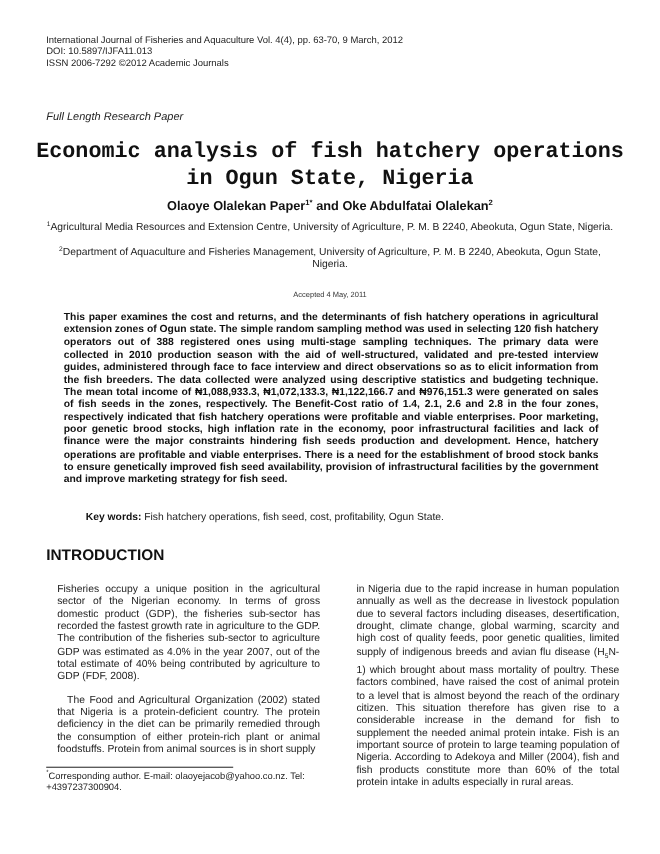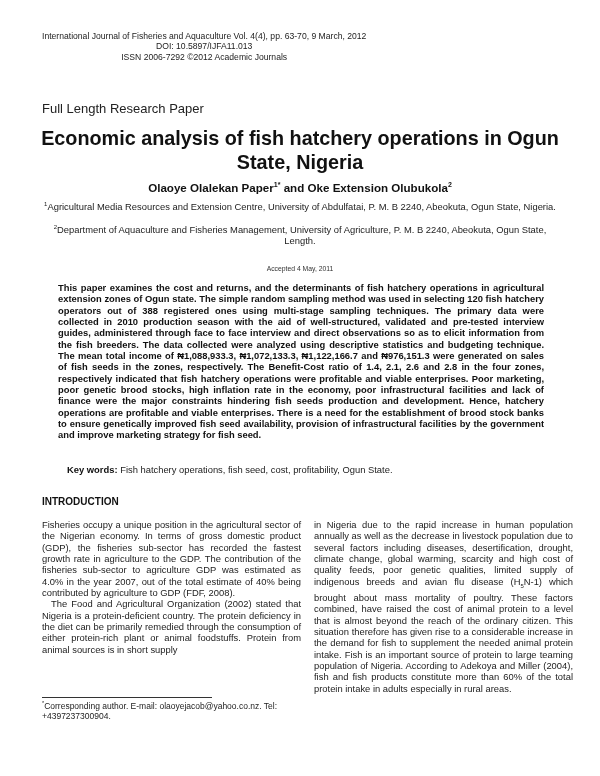--- a/index.html
+++ b/index.html
@@ -1,36 +1,36 @@
 <!DOCTYPE html>
 <html><head>
 <meta charset="utf-8">
 <style>
   html, body { margin: 0; padding: 0; background: #ffffff; }
   body { width: 600px; height: 776px; position: relative; overflow: hidden;
          font-family: "Liberation Sans", sans-serif; color: #1a1a1a; }
   .abs { position: absolute; }
   .header { left: 42px; top: 31px; font-size: 8.6px; line-height: 10.3px; color: #222; }
-  .header div { white-space: nowrap; text-align: center; }
-  .paper-type { left: 42px; top: 101px; font-size: 13px; color: #222; }
+  .header div { white-space: nowrap; }
+  .paper-type { left: 42px; top: 101px; font-size: 10px; font-style: italic; color: #222; }
   .title { left: 30px; width: 540px; top: 126px; text-align: center; font-size: 19.8px;
-           font-weight: bold; line-height: 24px; color: #111; }
+           font-weight: bold; line-height: 24px; color: #111; font-family: Liberation Mono, monospace; }
   .authors { left: 30px; width: 540px; top: 181px; text-align: center; font-size: 11.6px;
              font-weight: bold; color: #111; }
   .authors sup { font-size: 7px; }
   .affil { left: 38px; width: 524px; text-align: center; font-size: 9.4px; line-height: 11.2px; color: #222; }
   .affil sup { font-size: 6px; }
   .accepted { left: 30px; width: 540px; top: 265px; text-align: center; font-size: 6.8px; color: #333; }
   .abstract { left: 58px; width: 486px; top: 282px; font-size: 9.4px; font-weight: bold;
               line-height: 11.35px; text-align: justify; color: #111; }
-  .keywords { left: 47px; top: 464px; font-size: 9.4px; color: #222; white-space: nowrap; padding-left: 20px; }
+  .keywords { left: 58px; top: 464px; font-size: 9.4px; color: #222; white-space: nowrap; padding-left: 20px; }
   .keywords b { color: #111; }
-  .section { left: 42px; top: 496px; font-size: 10px; font-weight: bold; color: #111; }
+  .section { left: 42px; top: 496px; font-size: 14px; font-weight: bold; color: #111; }
   .col { width: 259px; font-size: 9.4px; line-height: 11.35px; text-align: justify; color: #222; }
-  .col p { margin: 0; }
+  .col p { margin: 10px; }
   .col p.indent { text-indent: 9px; }
   .col-left { left: 42px; top: 519px; }
   .col-right { left: 314px; top: 519px; }
   .foot-rule { left: 42px; top: 697px; width: 170px; height: 0; border-top: 1px solid #333; }
   .footnote { left: 42px; top: 698px; width: 262px; font-size: 8.5px; line-height: 10.4px; color: #222; }
   .footnote sup { font-size: 5.5px; }
   sub { font-size: 6px; }
 </style>
 </head>
 <body>
@@ -39,28 +39,28 @@
   <div>International Journal of Fisheries and Aquaculture Vol. 4(4), pp. 63-70, 9 March, 2012</div>
   <div>DOI: 10.5897/IJFA11.013</div>
   <div>ISSN 2006-7292 ©2012 Academic Journals</div>
 </div>
 
 <div class="abs paper-type">Full Length Research Paper</div>
 
 <div class="abs title">Economic analysis of fish hatchery operations in Ogun State, Nigeria</div>
 
 <div class="abs authors">
-  <span>Olaoye Olalekan Paper</span><sup>1*</sup><span> and </span><span>Oke Extension Olubukola</span><sup>2</sup>
+  <span>Olaoye Olalekan Paper</span><sup>1*</sup><span> and </span><span>Oke Abdulfatai Olalekan</span><sup>2</sup>
 </div>
 
 <div class="abs affil" style="top:199px;">
-  <sup>1</sup><span>Agricultural Media Resources and Extension Centre, University of Abdulfatai, P. M. B 2240, Abeokuta, Ogun State, Nigeria.</span>
+  <sup>1</sup><span>Agricultural Media Resources and Extension Centre, University of Agriculture, P. M. B 2240, Abeokuta, Ogun State, Nigeria.</span>
 </div>
 <div class="abs affil" style="top:222px;">
-  <sup>2</sup><span>Department of Aquaculture and Fisheries Management, University of Agriculture, P. M. B 2240, Abeokuta, Ogun State, Length.</span>
+  <sup>2</sup><span>Department of Aquaculture and Fisheries Management, University of Agriculture, P. M. B 2240, Abeokuta, Ogun State, Nigeria.</span>
 </div>
 
 <div class="abs accepted">Accepted 4 May, 2011</div>
 
 <div class="abs abstract">This paper examines the cost and returns, and the determinants of fish hatchery operations in agricultural extension zones of Ogun state. The simple random sampling method was used in selecting 120 fish hatchery operators out of 388 registered ones using multi-stage sampling techniques. The primary data were collected in 2010 production season with the aid of well-structured, validated and pre-tested interview guides, administered through face to face interview and direct observations so as to elicit information from the fish breeders. The data collected were analyzed using descriptive statistics and budgeting technique. The mean total income of ₦1,088,933.3, ₦1,072,133.3, ₦1,122,166.7 and ₦976,151.3 were generated on sales of fish seeds in the zones, respectively. The Benefit-Cost ratio of 1.4, 2.1, 2.6 and 2.8 in the four zones, respectively indicated that fish hatchery operations were profitable and viable enterprises. Poor marketing, poor genetic brood stocks, high inflation rate in the economy, poor infrastructural facilities and lack of finance were the major constraints hindering fish seeds production and development. Hence, hatchery operations are profitable and viable enterprises. There is a need for the establishment of brood stock banks to ensure genetically improved fish seed availability, provision of infrastructural facilities by the government and improve marketing strategy for fish seed.</div>
 
 <div class="abs keywords">
   <b>Key words:</b><span> Fish hatchery operations, fish seed, cost, profitability, Ogun State.</span>
 </div>
 

